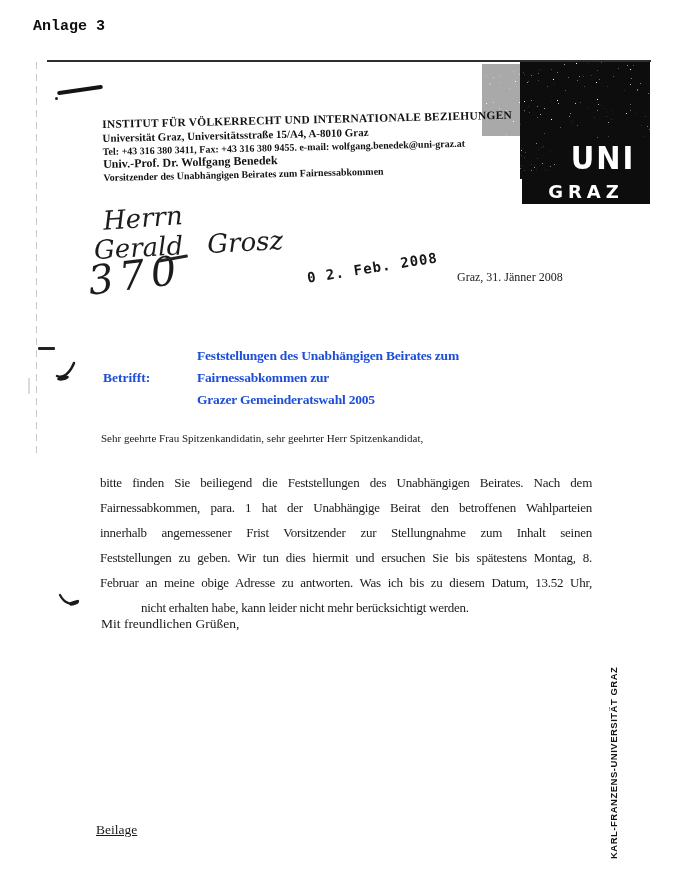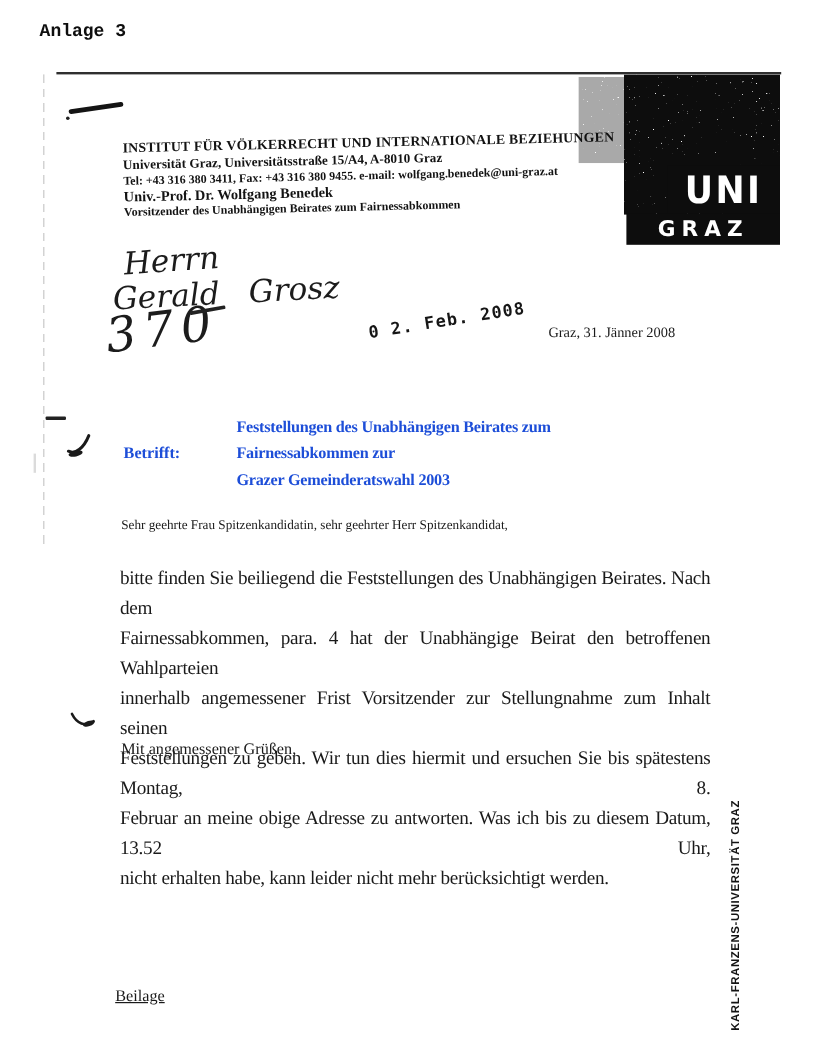--- a/index.html
+++ b/index.html
@@ -60,23 +60,23 @@
 
   
   .subject{left:103px;top:345px;display:flex;font-weight:bold;color:#1d4ed8;align-items:center;}
   .subject .lbl{width:62px;font-size:13.5px;}
   .subject .txt{width:360px;font-size:13.5px;letter-spacing:-.2px;line-height:22px;margin-left:32px;}
 
   .salutation{left:101px;top:432px;font-size:11px;text-align:center;}
 
   
   .bodytext{left:100px;top:470px;width:492px;}
-  .bline{font-size:16px;letter-spacing:-.25px;line-height:25px;
+  .bline{font-size:13px;letter-spacing:-.25px;line-height:25px;
     text-align:justify;text-align-last:justify;white-space:normal;}
-  .bline.last{text-align-last:left;}
+  .bline.last{text-align-last:left;margin-left:41px;}
 
   .closing{left:101px;top:616px;font-size:13.5px;}
   .enclosure{left:96px;top:802px;font-size:13.5px;text-decoration:underline;margin-top:20px;}
 
   
   .vtext{left:601px;top:661px;height:198px;width:24px;
     writing-mode:vertical-rl;transform:rotate(180deg);
     font-family:"Liberation Sans",sans-serif;font-weight:bold;font-size:9.5px;
     letter-spacing:.5px;color:#131313;display:flex;align-items:center;}
 
@@ -135,36 +135,36 @@
   <svg class="abs artifact" style="left:54px;top:360px;" width="26" height="28">
     <path d="M20,3 C16,13 9,19 3,16" fill="none" stroke="#1a1a1a" stroke-width="2.5" stroke-linecap="round"></path>
     <ellipse cx="9" cy="18" rx="6" ry="2.4" fill="#1a1a1a" transform="rotate(-12 9 18)"></ellipse>
   </svg>
   <div class="abs faint1"></div>
 
   <div class="abs subject">
     <div class="lbl">Betrifft:</div>
     <div class="txt">
       <div>Feststellungen des Unabhängigen Beirates zum Fairnessabkommen zur</div>
-      <div>Grazer Gemeinderatswahl 2003</div>
+      <div>Grazer Gemeinderatswahl 2005</div>
     </div>
   </div>
 
   <div class="abs salutation">Sehr geehrte Frau Spitzenkandidatin, sehr geehrter Herr Spitzenkandidat,</div>
 
   <div class="abs bodytext">
     <div class="bline">bitte finden Sie beiliegend die Feststellungen des Unabhängigen Beirates. Nach dem</div>
-    <div class="bline">Fairnessabkommen, para. 4 hat der Unabhängige Beirat den betroffenen Wahlparteien</div>
+    <div class="bline">Fairnessabkommen, para. 1 hat der Unabhängige Beirat den betroffenen Wahlparteien</div>
     <div class="bline">innerhalb angemessener Frist Vorsitzender zur Stellungnahme zum Inhalt seinen</div>
     <div class="bline">Feststellungen zu geben. Wir tun dies hiermit und ersuchen Sie bis spätestens Montag, 8.</div>
     <div class="bline">Februar an meine obige Adresse zu antworten. Was ich bis zu diesem Datum, 13.52 Uhr,</div>
     <div class="bline last">nicht erhalten habe, kann leider nicht mehr berücksichtigt werden.</div>
   </div>
 
-  <div class="abs closing">Mit angemessener Grüßen,</div>
+  <div class="abs closing">Mit freundlichen Grüßen,</div>
 
   <svg class="abs artifact" style="left:57px;top:589px;" width="26" height="24">
     <path d="M3,6 C7,14 14,17 21,12" fill="none" stroke="#1a1a1a" stroke-width="2.2" stroke-linecap="round"></path>
     <ellipse cx="17" cy="14" rx="5" ry="2.2" fill="#1a1a1a" transform="rotate(-18 17 14)"></ellipse>
   </svg>
 
   <div class="abs enclosure">Beilage</div>
 
   <div class="abs vtext">KARL-FRANZENS-UNIVERSITÄT GRAZ</div>
 

